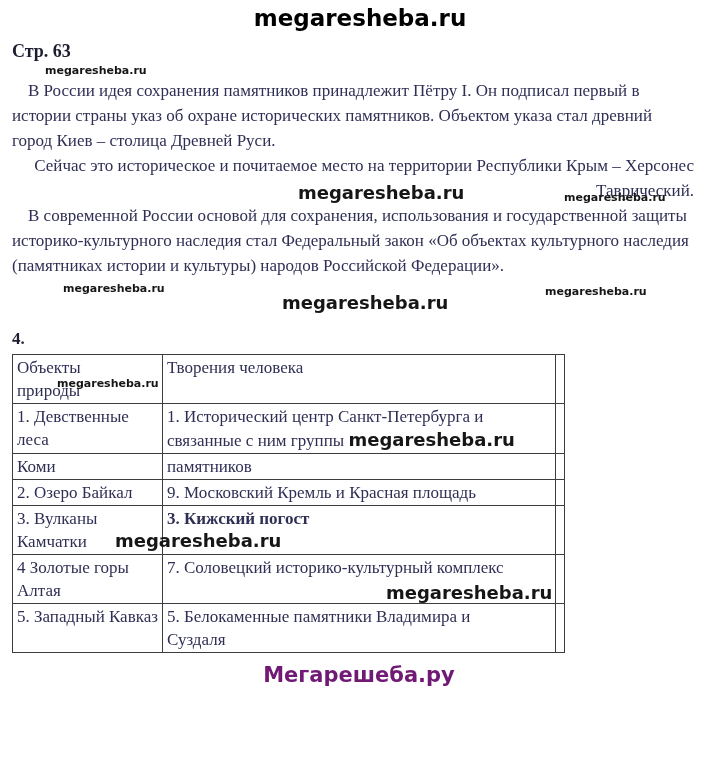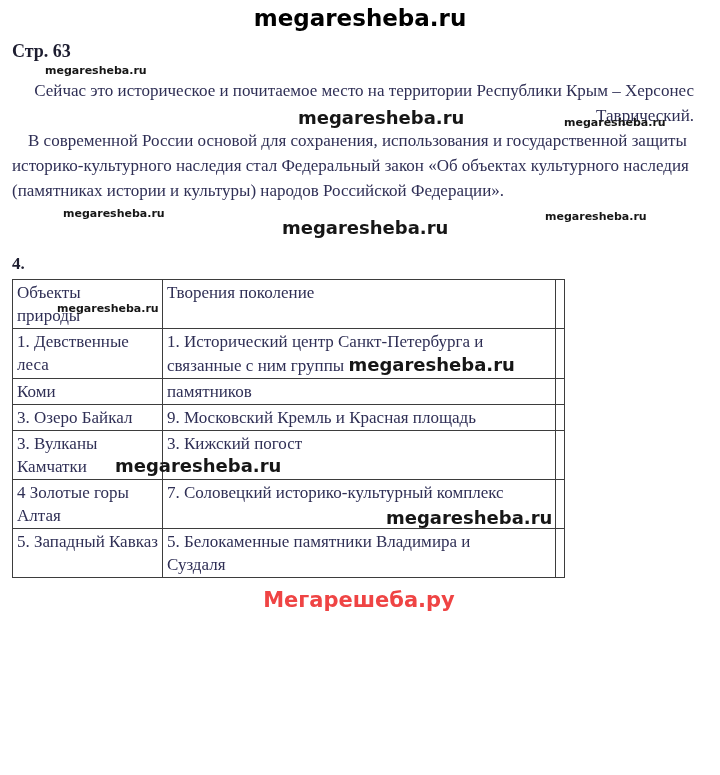--- a/index.html
+++ b/index.html
@@ -75,37 +75,38 @@
   .col-human  { width: 384px; }
   .col-spacer { width: 8px; padding: 0 !important; }
   .w88  { display: inline-block; max-width: 88px; }
   .w340 { display: inline-block; max-width: 340px; font-family: Liberation Serif, serif; }
 
   .footer-brand {
     font-family: "DejaVu Sans", sans-serif;
     font-weight: bold;
     font-size: 21px;
     line-height: 26px;
-    color: #ef4444;
+    color: #701a75;
     text-align: center;
     margin-top: 9px;
   }
 </style>
 </head>
 <body>
 
 <div class="page">
   <div class="site-title">megaresheba.ru</div>
 
   <div class="content">
     <div class="page-label">Стр. 63</div>
 
     <span class="wm wm-small wm-first">megaresheba.ru</span>
 
     <div class="text-block">
+      <p class="indent">В России идея сохранения памятников принадлежит Пётру I. Он подписал первый в истории страны указ об охране исторических памятников. Объектом указа стал древний город Киев – столица Древней Руси.</p>
       <p class="indent rel">
         <span>Сейчас это историческое и почитаемое место на территории Республики Крым – Херсонес Таврический.</span>
         <span class="wm wm-large abs" style="left:270px; top:27px;">megaresheba.ru</span>
         <span class="wm wm-small abs" style="left:536px; top:32px;">megaresheba.ru</span>
       </p>
       <p class="indent">В современной России основой для сохранения, использования и государственной защиты историко-культурного наследия стал Федеральный закон «Об объектах культурного наследия (памятниках истории и культуры) народов Российской Федерации».</p>
     </div>
 
     <div class="wm-row-2">
       <span class="wm wm-small abs" style="left:51px; top:4px;">megaresheba.ru</span>
@@ -113,41 +114,41 @@
       <span class="wm wm-small abs" style="left:533px; top:7px;">megaresheba.ru</span>
     </div>
 
     <div class="task4-num">4.</div>
 
     <div class="table-wrap">
       <table class="ans-table">
         <tbody>
             <tr>
           <td class="col-nature"><span class="w88">Объекты природы</span></td>
-          <td class="col-human">Творения поколение</td>
+          <td class="col-human">Творения человека</td>
           <td class="col-spacer"></td>
         </tr>
         <tr>
           <td class="col-nature">1. Девственные леса</td>
           <td class="col-human"><span>1. Исторический центр Санкт-Петербурга и связанные с ним группы</span> <span class="wm wm-large">megaresheba.ru</span></td>
           <td class="col-spacer"></td>
         </tr>
         <tr>
           <td class="col-nature">Коми</td>
           <td class="col-human">памятников</td>
           <td class="col-spacer"></td>
         </tr>
         <tr>
-          <td class="col-nature">3. Озеро Байкал</td>
+          <td class="col-nature">2. Озеро Байкал</td>
           <td class="col-human">9. Московский Кремль и Красная площадь</td>
           <td class="col-spacer"></td>
         </tr>
         <tr>
           <td class="col-nature">3. Вулканы Камчатки</td>
-          <td class="col-human" style="height:46px;">3. Кижский погост</td>
+          <td class="col-human" style="height:46px;font-weight:bold;">3. Кижский погост</td>
           <td class="col-spacer"></td>
         </tr>
         <tr>
           <td class="col-nature">4 Золотые горы Алтая</td>
           <td class="col-human">7. Соловецкий историко-культурный комплекс</td>
           <td class="col-spacer"></td>
         </tr>
         <tr>
           <td class="col-nature">5. Западный Кавказ</td>
           <td class="col-human"><span class="w340">5. Белокаменные памятники Владимира и Суздаля</span></td>

